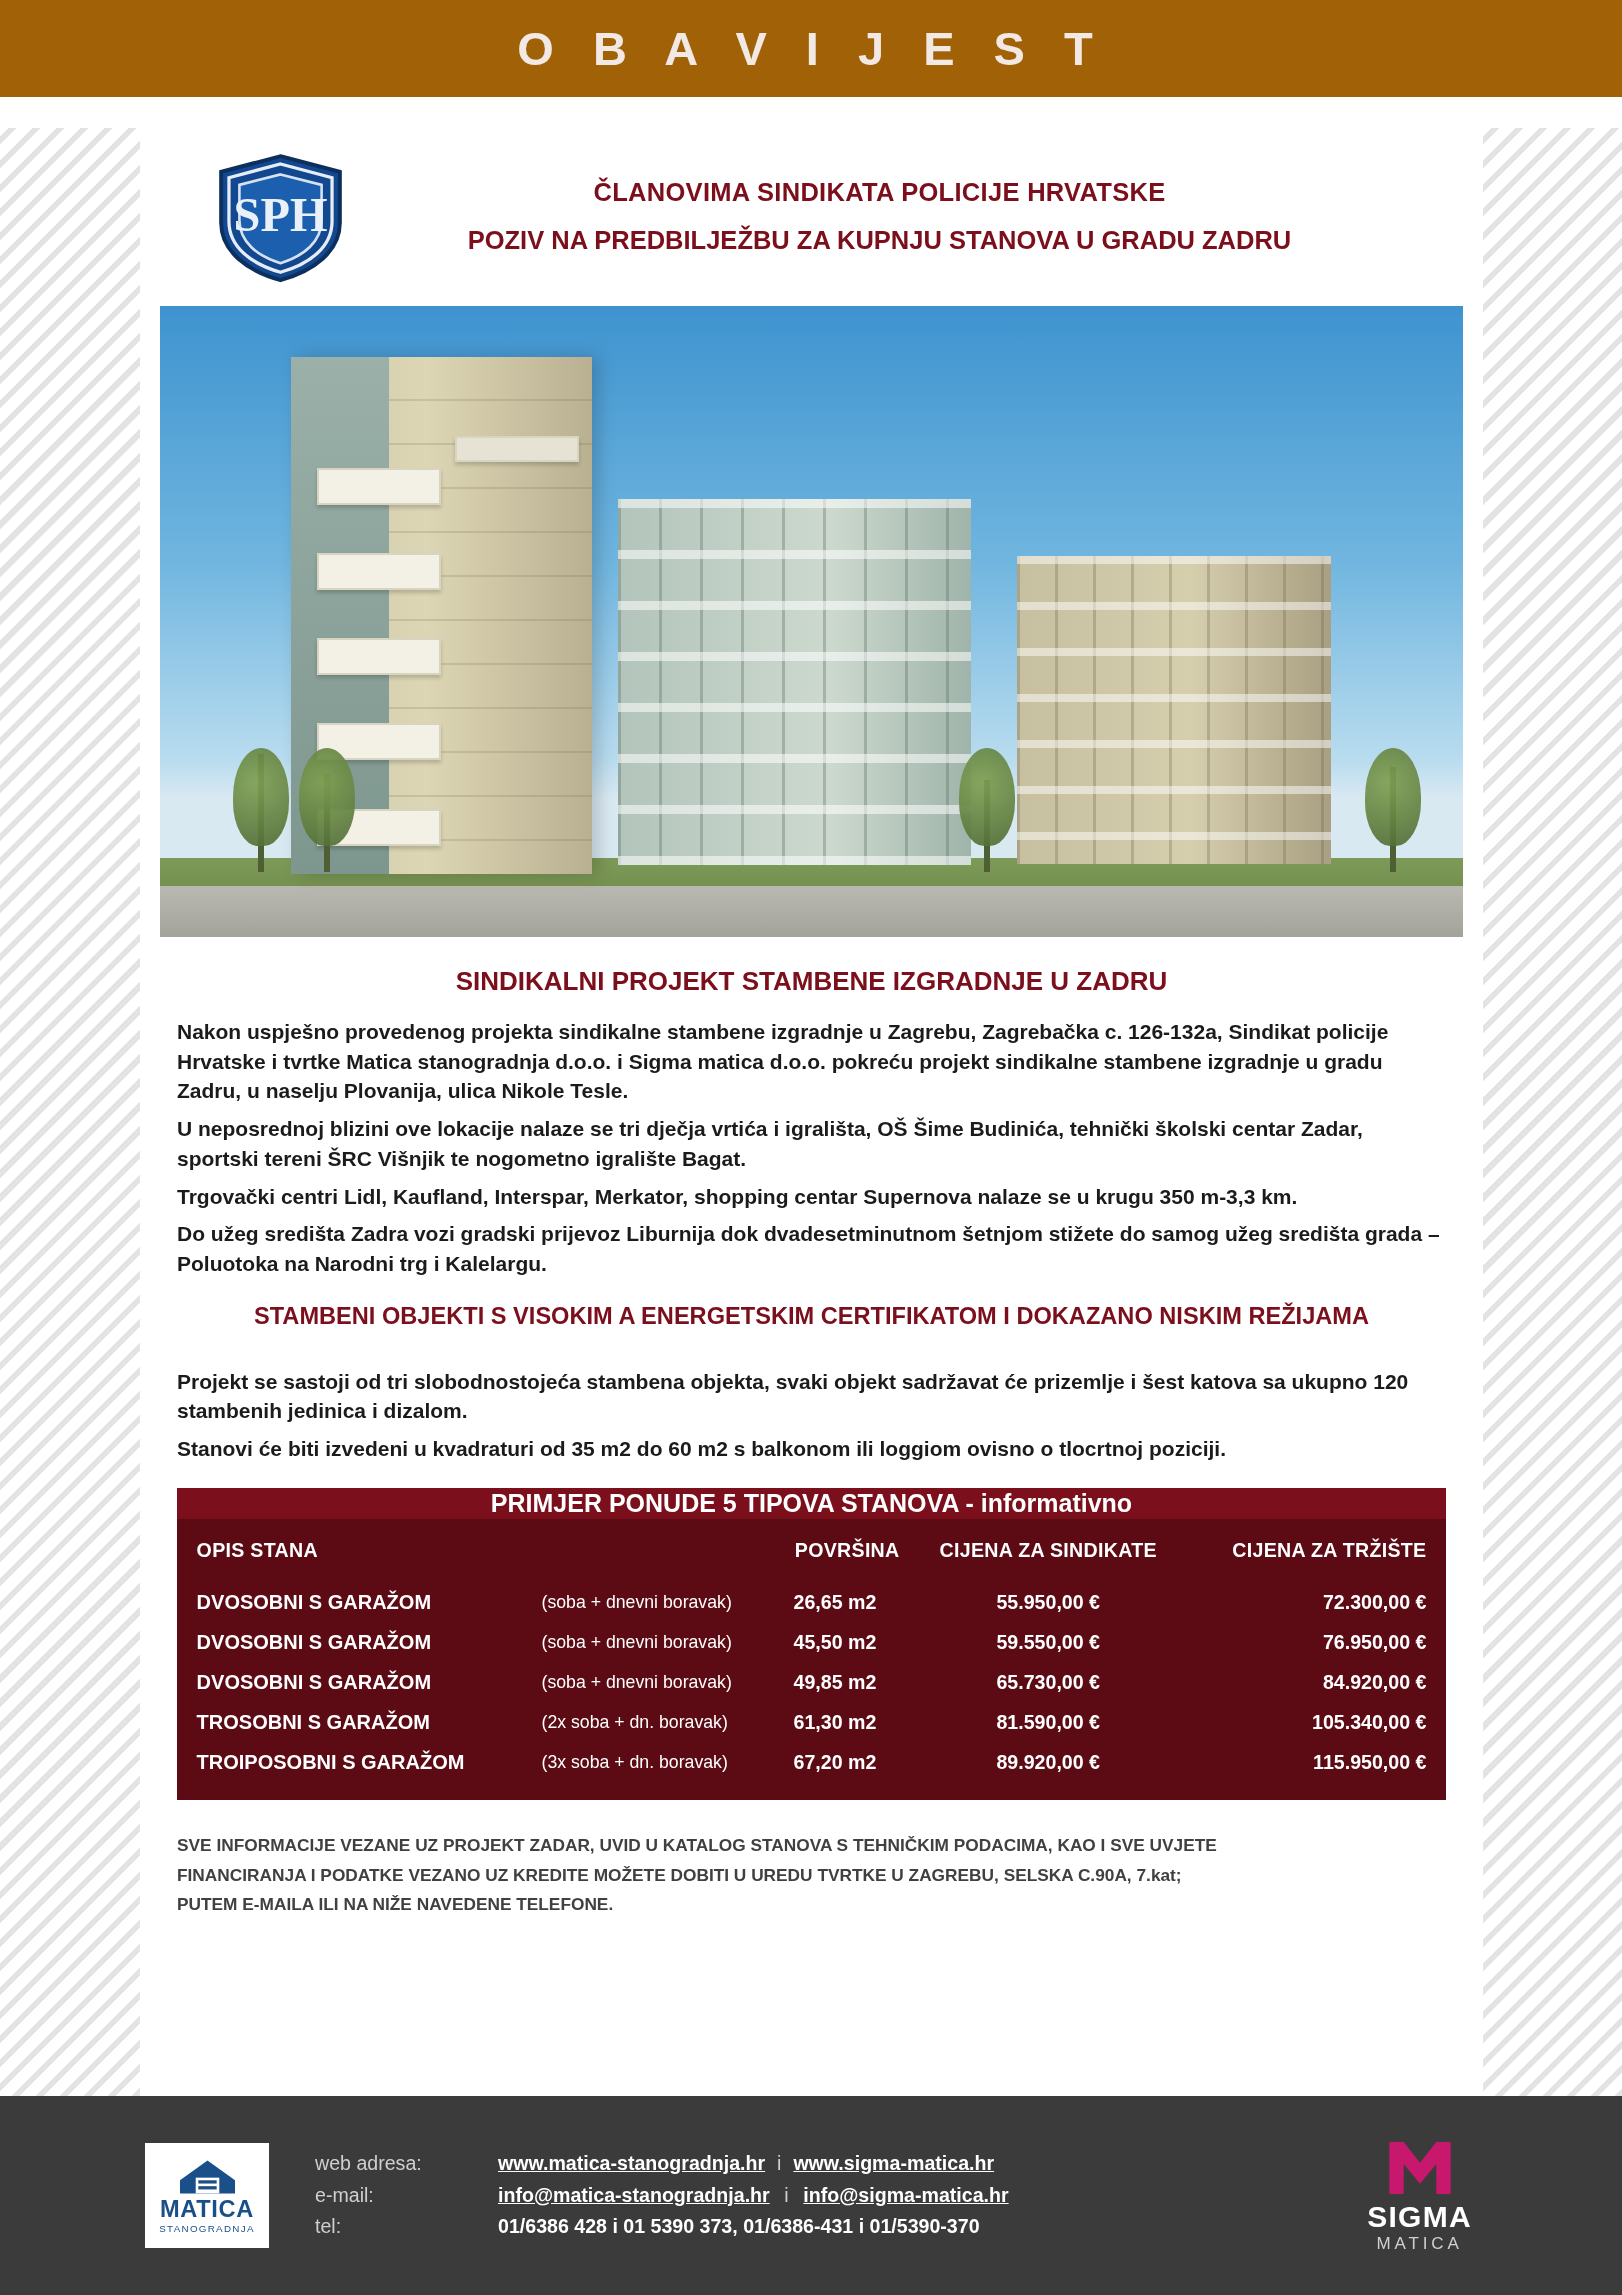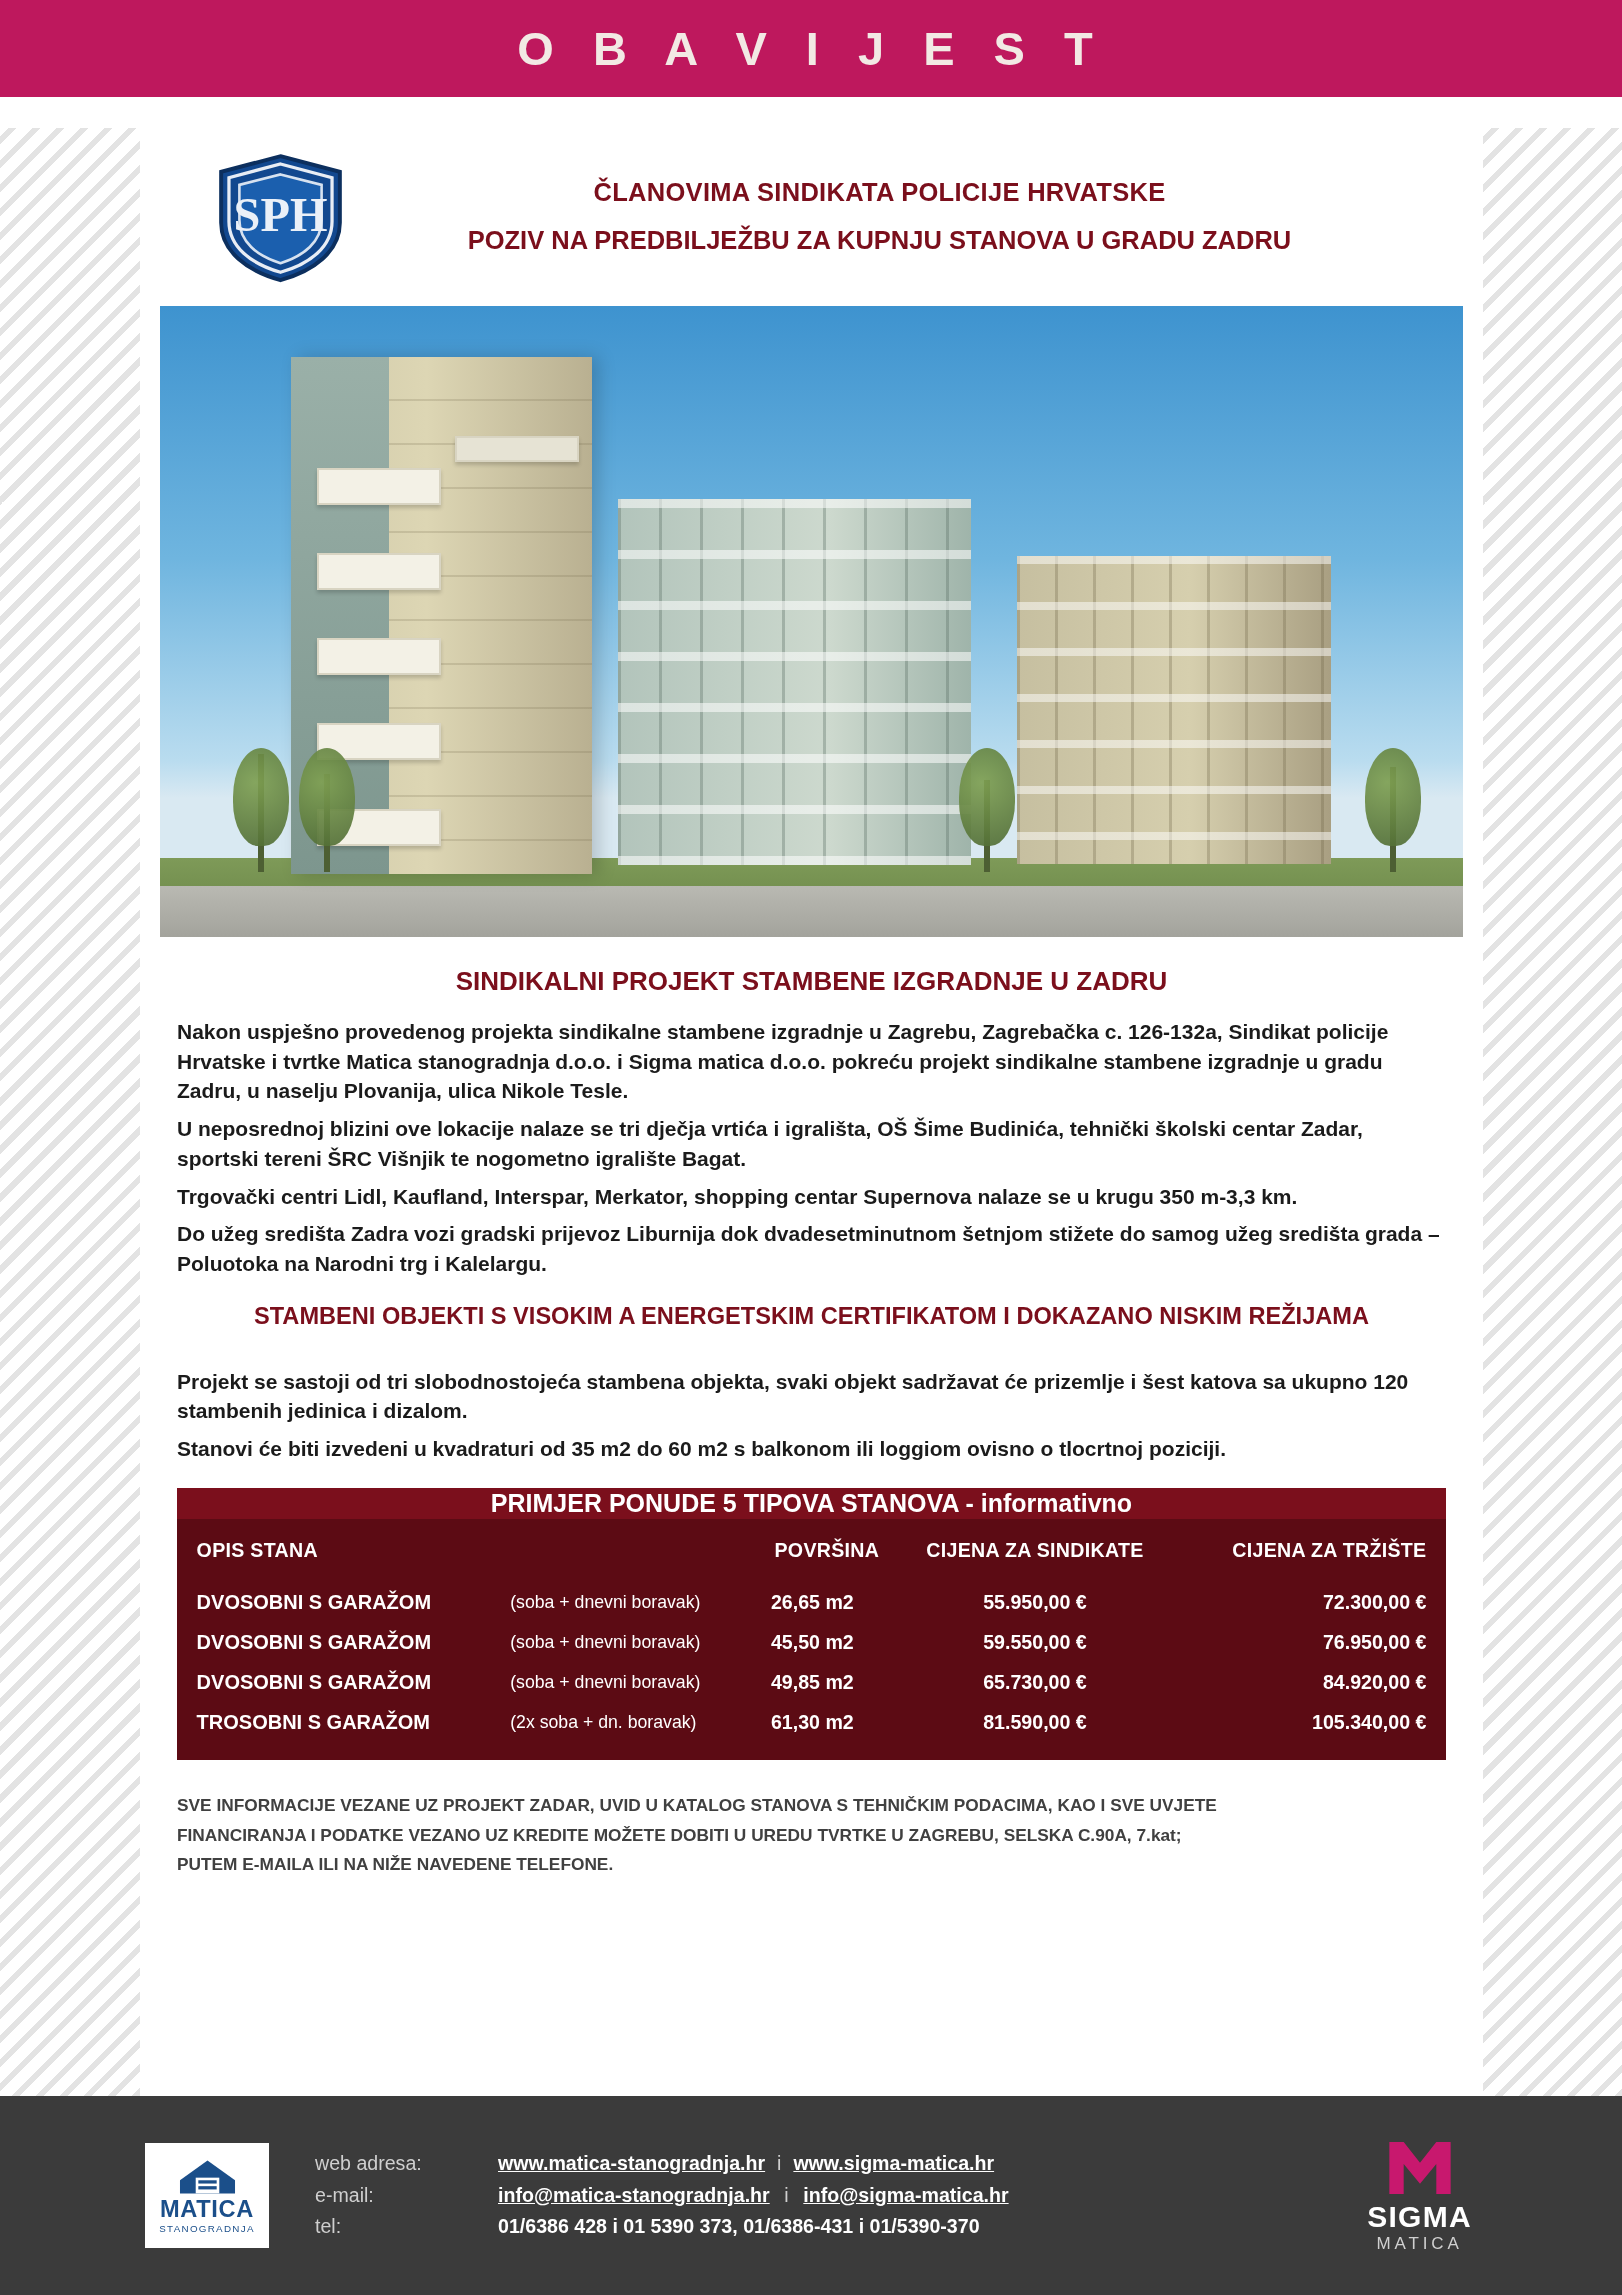--- a/index.html
+++ b/index.html
@@ -27,21 +27,21 @@
     );
   }
   .stripe-left { left: 0; }
   .stripe-right { right: 0; }
 
   
   .header-band {
     position: absolute;
     left: 0; top: 0;
     width: 1623px; height: 97px;
-    background: #be185d;
+    background: #a16207;
     display: flex;
     align-items: center;
     justify-content: center;
   }
   .header-title {
     color: #f2e9e4;
     font-size: 47px;
     font-weight: bold;
     letter-spacing: 13px;
     font-family: "Liberation Sans", sans-serif;
@@ -391,20 +391,27 @@
             <td class="p1">65.730,00  €</td>
             <td class="p2">84.920,00  €</td>
           </tr>
           <tr>
             <td class="desc">TROSOBNI S GARAŽOM</td>
             <td class="rooms">(2x soba + dn.  boravak)</td>
             <td class="area">61,30  m2</td>
             <td class="p1">81.590,00  €</td>
             <td class="p2">105.340,00  €</td>
           </tr>
+          <tr>
+            <td class="desc">TROIPOSOBNI S GARAŽOM</td>
+            <td class="rooms">(3x soba + dn. boravak)</td>
+            <td class="area">67,20  m2</td>
+            <td class="p1">89.920,00  €</td>
+            <td class="p2">115.950,00  €</td>
+          </tr>
         </tbody>
       </table>
     </div>
   </div>
 
   <div class="footnote">
     <div>SVE INFORMACIJE VEZANE UZ PROJEKT ZADAR, UVID U KATALOG STANOVA S TEHNIČKIM PODACIMA, KAO I SVE UVJETE</div>
     <div>FINANCIRANJA I PODATKE VEZANO UZ KREDITE MOŽETE DOBITI U UREDU TVRTKE U ZAGREBU, SELSKA C.90A, 7.kat;</div>
     <div>PUTEM E-MAILA ILI NA NIŽE NAVEDENE TELEFONE.</div>
   </div>

